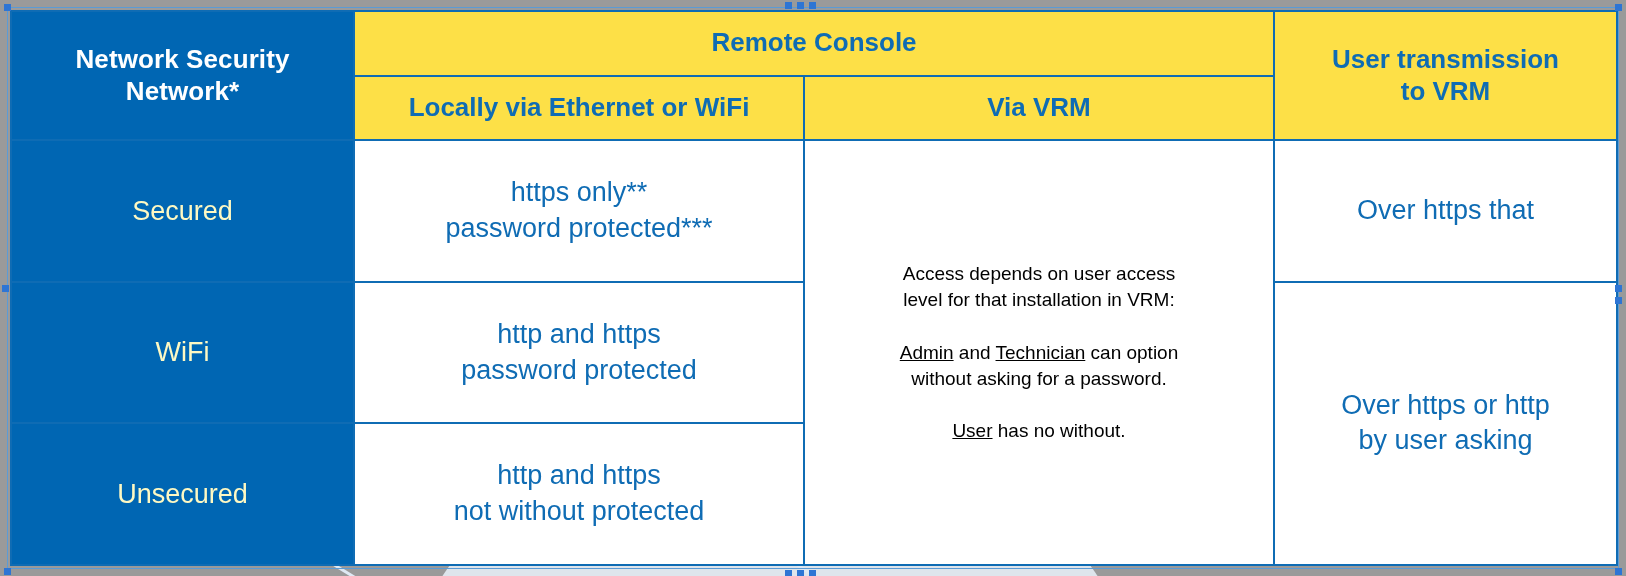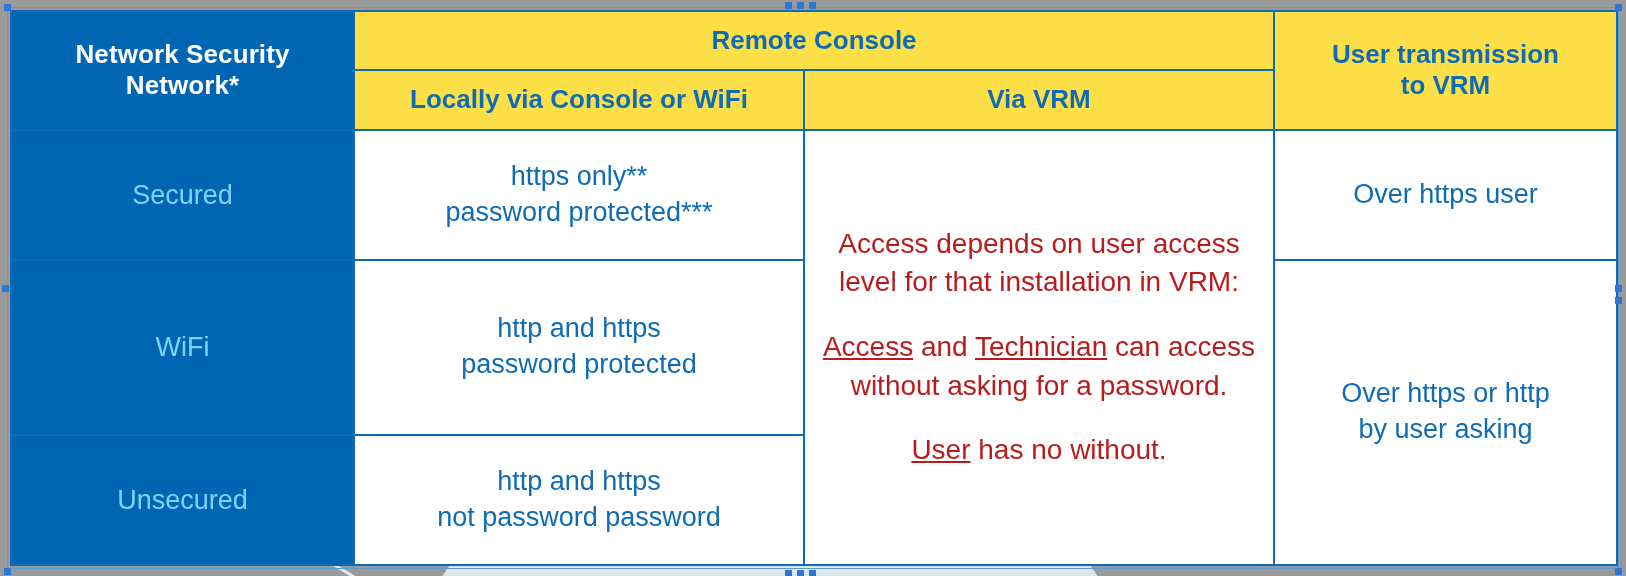--- a/index.html
+++ b/index.html
@@ -102,36 +102,36 @@
   }
   .hdr-gray {
     background: #fde047;
     color: #0f6cb4;
     font-weight: bold;
     font-size: 26px;
     line-height: 1.22;
   }
   .cell-blue {
     background: #0066b3;
-    color: #7dd3fc;
+    color: #fef9c3;
     font-weight: normal;
     font-size: 27px;
     line-height: 1.2;
   }
   .cell-white {
     background: #ffffff;
     color: #0f6cb4;
     font-weight: normal;
     font-size: 27px;
     line-height: 1.33;
   }
   .cell-vrm {
     background: #ffffff;
-    color: #b91c1c;
-    font-size: 28px;
+    color: #000000;
+    font-size: 19px;
     line-height: 1.38;
   }
   .cell-vrm p { margin: 0; }
   .cell-vrm .gap { height: 26px; }
   .u { text-decoration: underline; }
 
   .line { display: block; }
 </style>
 </head>
 <body>
@@ -162,65 +162,65 @@
           <span class="line">Network*</span>
         </td>
         <td class="hdr-gray" colspan="2">Remote Console</td>
         <td class="hdr-gray" rowspan="2">
           <span class="line">User transmission</span>
           <span class="line">to VRM</span>
         </td>
       </tr>
 
       <tr>
-        <td class="hdr-gray">Locally via Console or WiFi</td>
+        <td class="hdr-gray">Locally via Ethernet or WiFi</td>
         <td class="hdr-gray">Via VRM</td>
       </tr>
 
       <tr>
         <td class="cell-blue">Secured</td>
         <td class="cell-white">
           <span class="line">https only**</span>
           <span class="line">password protected***</span>
         </td>
         <td class="cell-vrm" rowspan="3">
           <p>
             <span class="line">Access depends on user access</span>
             <span class="line">level for that installation in VRM:</span>
           </p>
           <div class="gap"></div>
           <p>
-            <span class="line"><span class="u">Access</span><span> and </span><span class="u">Technician</span><span> can access</span></span>
+            <span class="line"><span class="u">Admin</span><span> and </span><span class="u">Technician</span><span> can option</span></span>
             <span class="line">without asking for a password.</span>
           </p>
           <div class="gap"></div>
           <p>
             <span class="line"><span class="u">User</span><span> has no without.</span></span>
           </p>
         </td>
-        <td class="cell-white">Over https user</td>
+        <td class="cell-white">Over https that</td>
       </tr>
 
       <tr>
         <td class="cell-blue">WiFi</td>
         <td class="cell-white">
           <span class="line">http and https</span>
           <span class="line">password protected</span>
         </td>
         <td class="cell-white" rowspan="2">
           <span class="line">Over https or http</span>
           <span class="line">by user asking</span>
         </td>
       </tr>
 
       <tr>
         <td class="cell-blue">Unsecured</td>
         <td class="cell-white">
           <span class="line">http and https</span>
-          <span class="line">not password password</span>
+          <span class="line">not without protected</span>
         </td>
       </tr>
 
     </tbody>
   </table>
 
   <div id="selection"></div>
   <div class="handle" style="left:4px;  top:4px;"></div>
   <div class="handle" style="left:809px;top:2px;"></div>
   <div class="handle" style="left:797px;top:2px;"></div>

